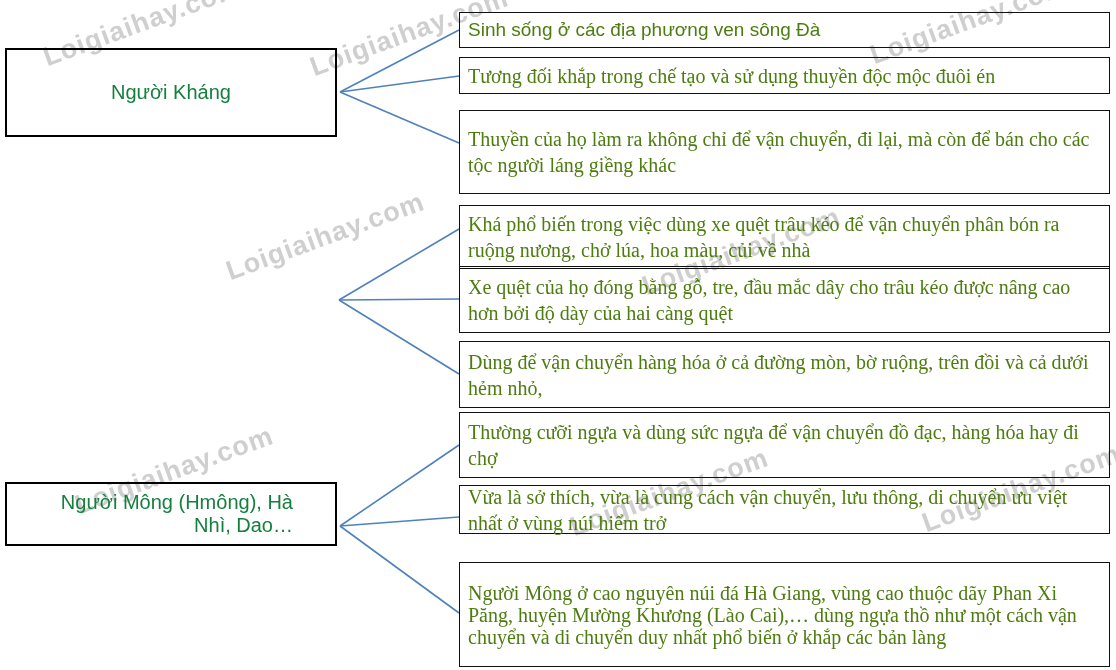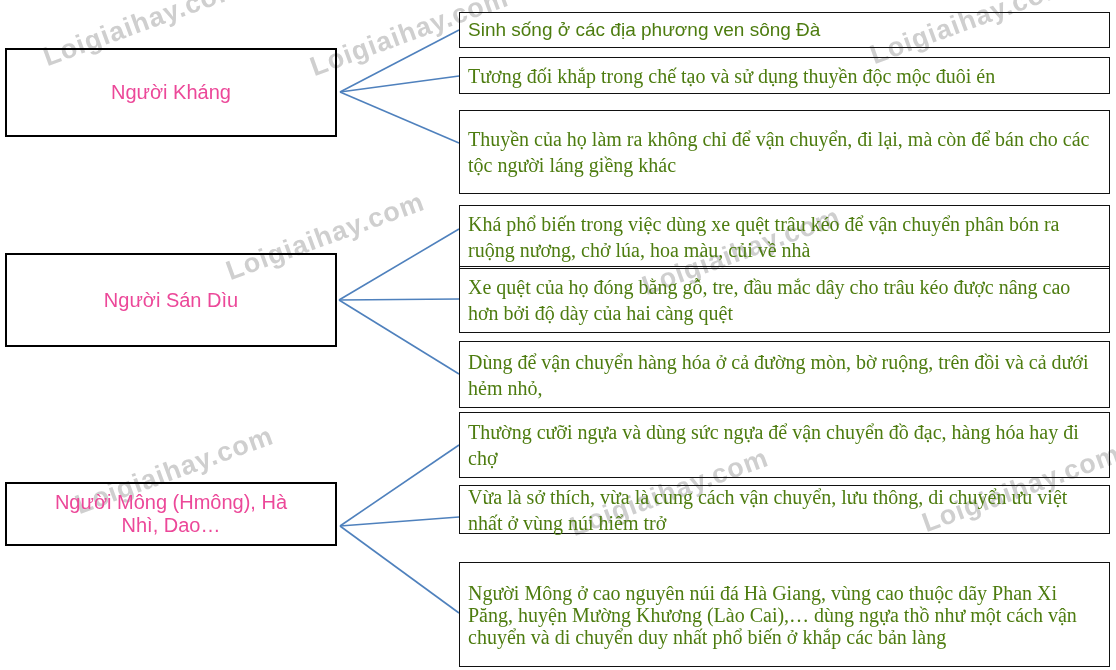--- a/index.html
+++ b/index.html
@@ -53,23 +53,23 @@
     position: absolute;
     left: 5px;
     width: 332px;
     box-sizing: border-box;
     border: 2px solid #000000;
     background: transparent;
     z-index: 2;
     display: flex;
     align-items: center;
     justify-content: center;
-    text-align: center;
+    text-align: right;
     font: 20px "Liberation Sans", sans-serif;
-    color: #ec4899;
+    color: #15803d;
   }
   #lb1 { top: 48px;  height: 89px; }
   #lb2 { top: 253px; height: 94px; }
   #lb3 { top: 482px; height: 64px; padding: 4px 42px; }
   
   .rbox {
     position: absolute;
     left: 459px;
     width: 651px;
     box-sizing: border-box;
@@ -116,21 +116,20 @@
     <line class="conn" x1="339" y1="300" x2="459" y2="229"></line>
     <line class="conn" x1="339" y1="300" x2="459" y2="299"></line>
     <line class="conn" x1="339" y1="300" x2="459" y2="374"></line>
 
     <line class="conn" x1="340" y1="526" x2="459" y2="445"></line>
     <line class="conn" x1="340" y1="526" x2="459" y2="517"></line>
     <line class="conn" x1="340" y1="526" x2="459" y2="613"></line>
   </svg>
 
   <div class="lbox" id="lb1">Người Kháng</div>
-  <div class="lbox" id="lb2">Người Sán Dìu</div>
   <div class="lbox" id="lb3">Người Mông (Hmông), Hà Nhì, Dao…</div>
 
   <div class="rbox" id="rb1">Sinh sống ở các địa phương ven sông Đà</div>
   <div class="rbox" id="rb2">Tương đối khắp trong chế tạo và sử dụng thuyền độc mộc đuôi én</div>
   <div class="rbox" id="rb3">Thuyền của họ làm ra không chỉ để vận chuyển, đi lại, mà còn để bán cho các tộc người láng giềng khác</div>
   <div class="rbox" id="rb4">Khá phổ biến trong việc dùng xe quệt trâu kéo để vận chuyển phân bón ra ruộng nương, chở lúa, hoa màu, củi về nhà</div>
   <div class="rbox" id="rb5">Xe quệt của họ đóng bằng gỗ, tre, đầu mắc dây cho trâu kéo được nâng cao hơn bởi độ dày của hai càng quệt</div>
   <div class="rbox" id="rb6">Dùng để vận chuyển hàng hóa ở cả đường mòn, bờ ruộng, trên đồi và cả dưới hẻm nhỏ,</div>
   <div class="rbox" id="rb7">Thường cưỡi ngựa và dùng sức ngựa để vận chuyển đồ đạc, hàng hóa hay đi chợ</div>
   <div class="rbox" id="rb8">Vừa là sở thích, vừa là cung cách vận chuyển, lưu thông, di chuyển ưu việt nhất ở vùng núi hiểm trở</div>

